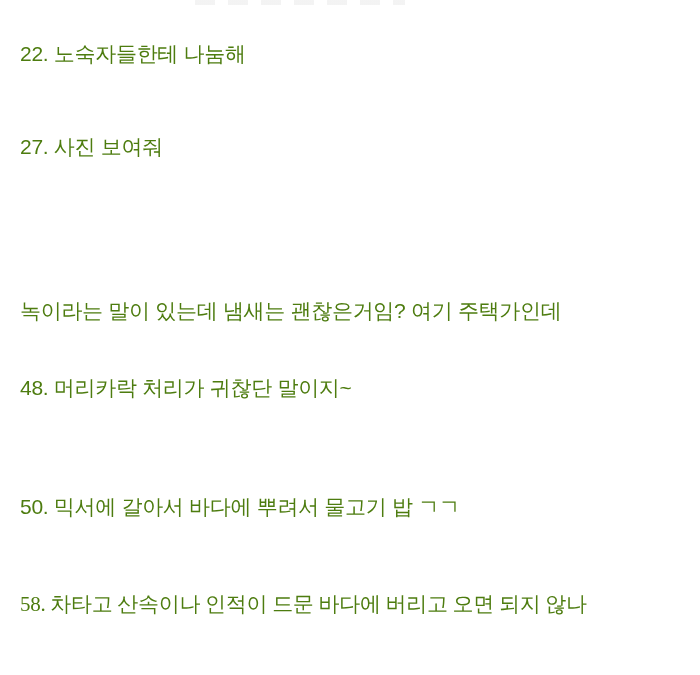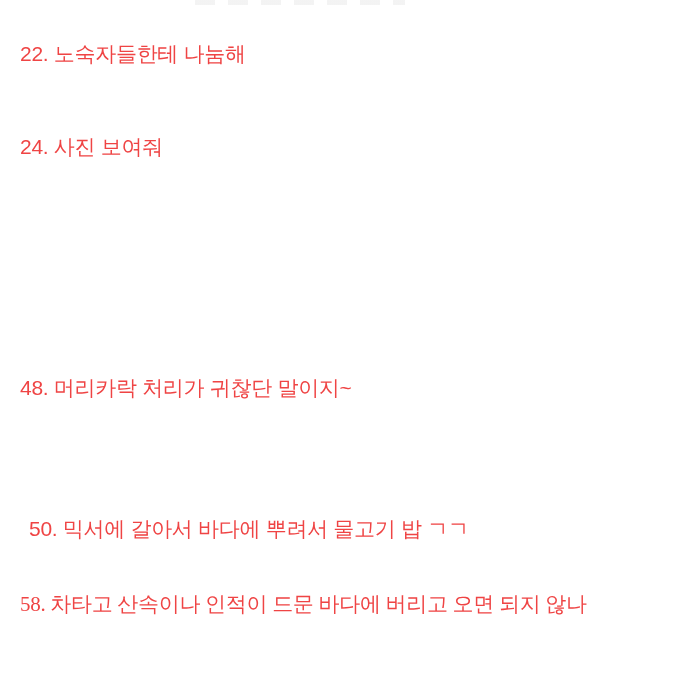--- a/index.html
+++ b/index.html
@@ -19,31 +19,31 @@
     inset: 0;
     background: #ffffff;
   }
   .comment-line {
     position: absolute;
     left: 20px;
     right: 14px;
     font-size: 21px;
     line-height: 29px;
     letter-spacing: -0.3px;
-    color: #ef4444;
+    color: #4d7c0f;
     white-space: nowrap;
     font-weight: 400;
   }
   
   .l1 { top: 39px; }
   .l2 { top: 132px; }
   .l3 { top: 231px; }
   .l4 { top: 296px; }
   .l5 { top: 373px; }
-  .l6 { top: 514px; margin-left: 9px; }
+  .l6 { top: 492px; }
   .l7 { top: 590px; font-family: Liberation Serif, serif; }
   
   .top-remnant {
     position: absolute;
     top: 0;
     left: 195px;
     width: 210px;
     height: 5px;
     background: repeating-linear-gradient(
       90deg,
@@ -55,23 +55,24 @@
 </style>
 </head>
 <body>
 
 <div class="page">
 
   <div class="top-remnant"></div>
 
   <div class="comment-line l1">22. 노숙자들한테 나눔해</div>
 
-  <div class="comment-line l2">24. 사진 보여줘</div>
+  <div class="comment-line l2">27. 사진 보여줘</div>
 
 
+  <div class="comment-line l4">녹이라는 말이 있는데 냄새는 괜찮은거임? 여기 주택가인데</div>
 
   <div class="comment-line l5">48. 머리카락 처리가 귀찮단 말이지~</div>
 
   <div class="comment-line l6">50. 믹서에 갈아서 바다에 뿌려서 물고기 밥 ㄱㄱ</div>
 
   <div class="comment-line l7">58. 차타고 산속이나 인적이 드문 바다에 버리고 오면 되지 않나</div>
 
 </div>
 
 </body></html>

